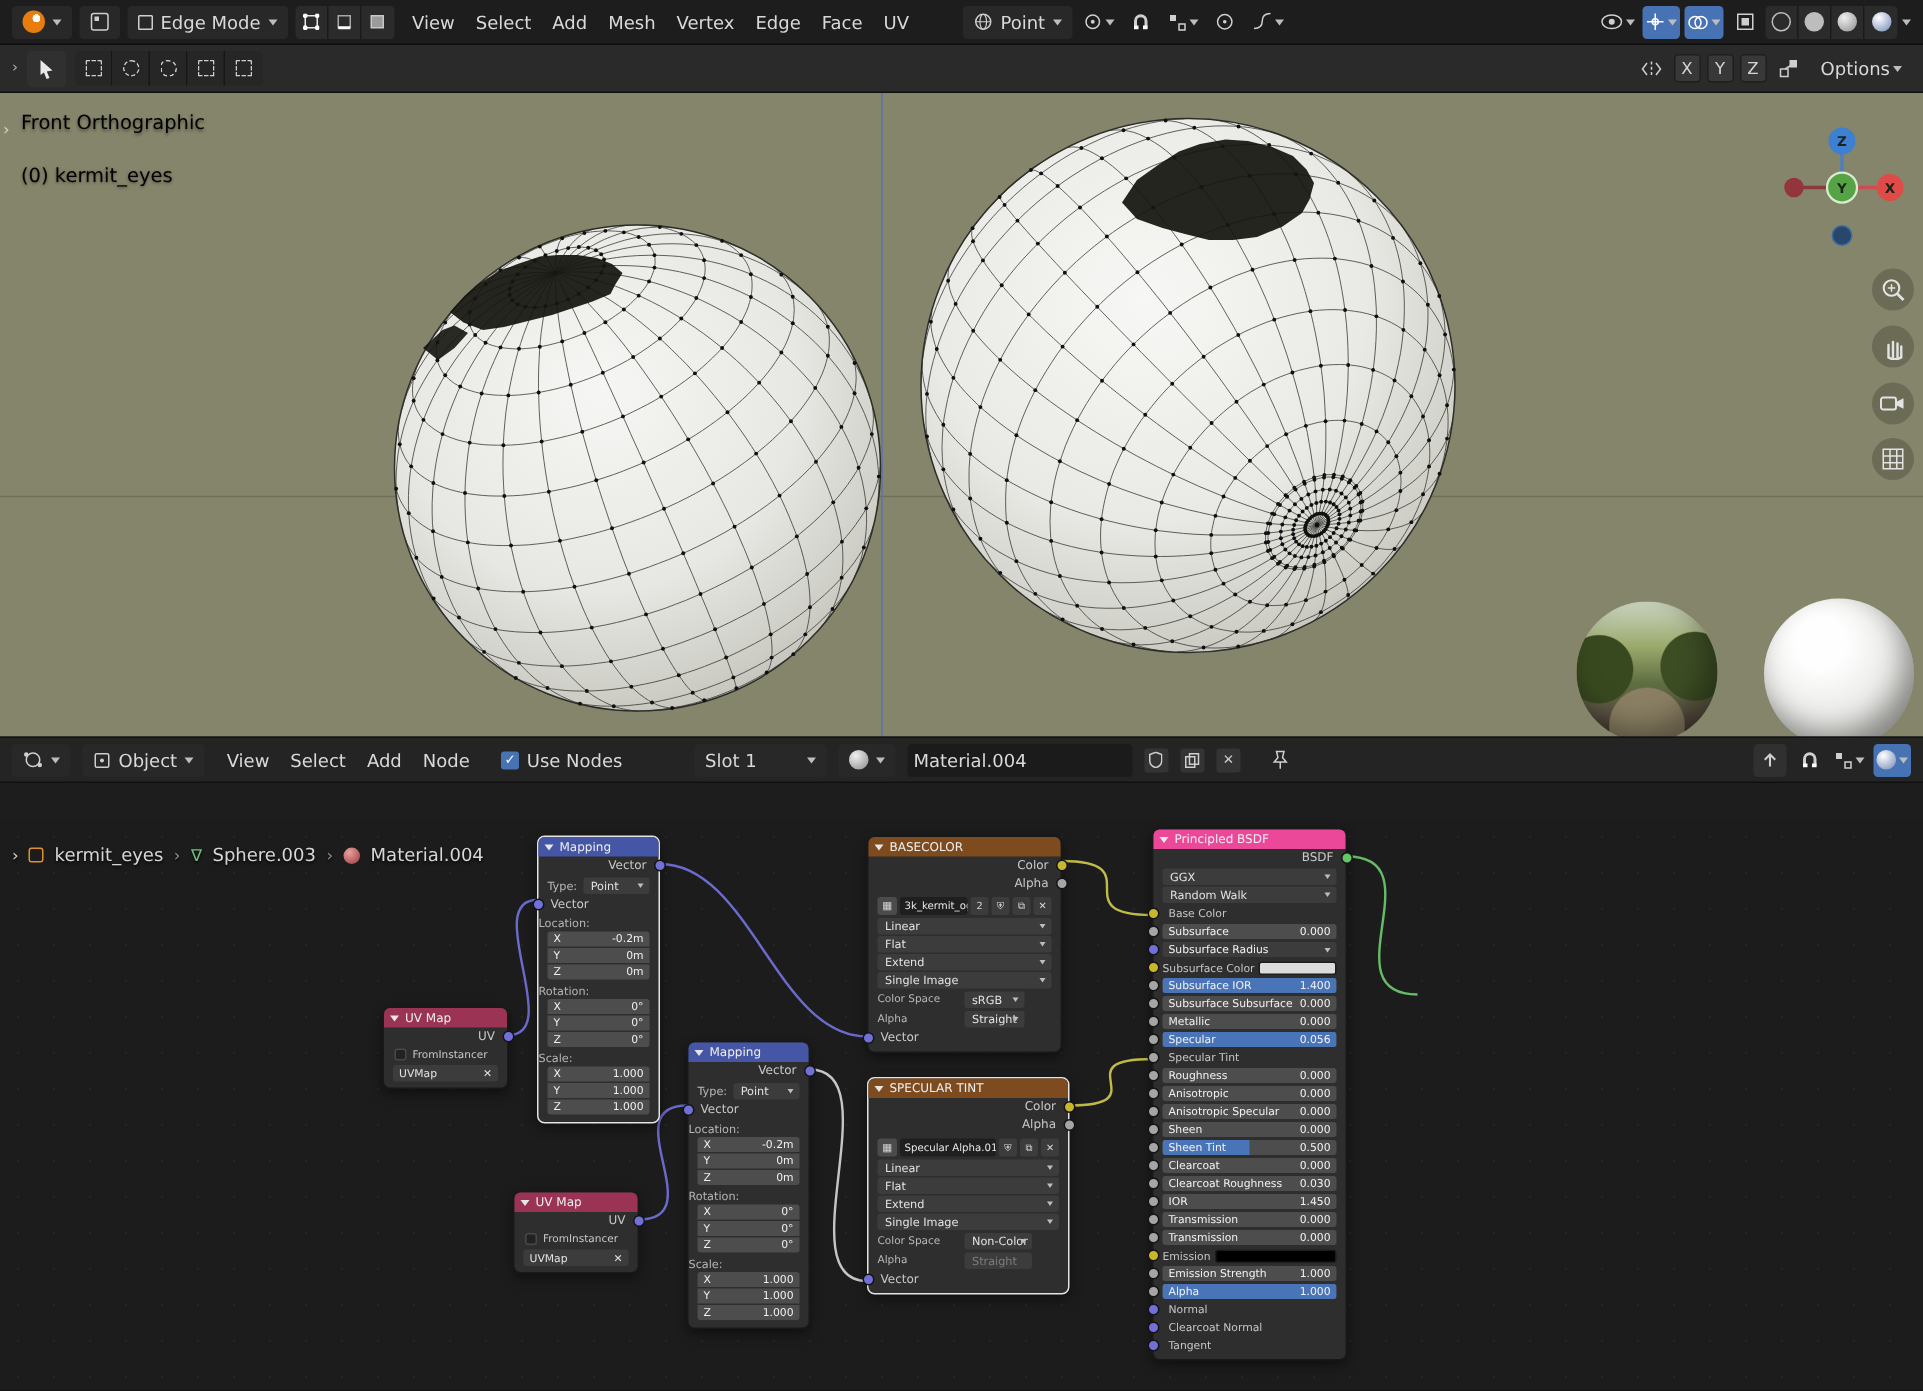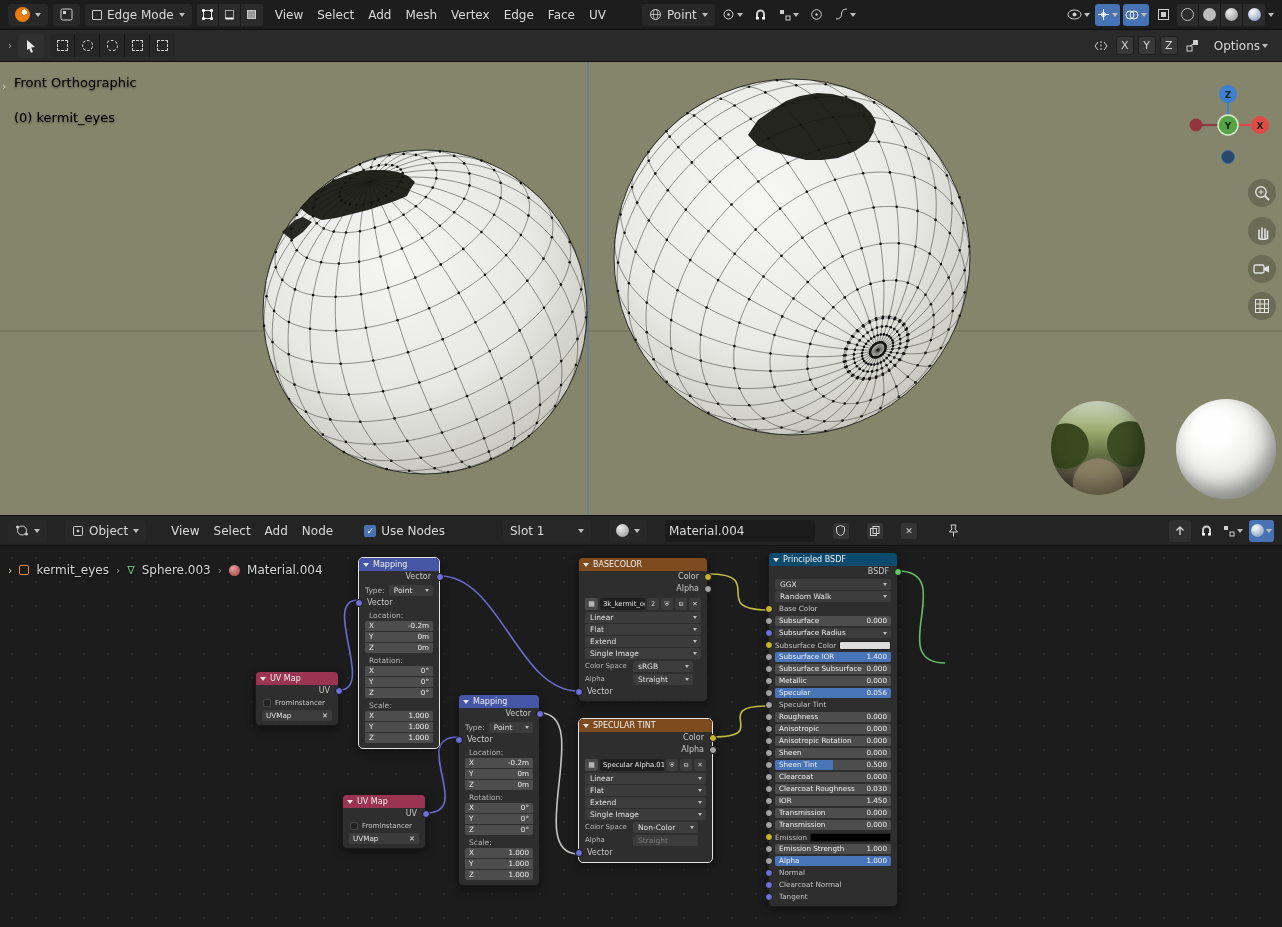--- a/index.html
+++ b/index.html
@@ -41,21 +41,21 @@
 .vptool{position:absolute;left:1248px;width:28px;height:28px;border-radius:50%;background:rgba(20,20,15,.22);display:flex;align-items:center;justify-content:center;z-index:6}
 .ball{position:absolute;border-radius:50%;z-index:6;box-shadow:inset -6px -10px 18px rgba(0,0,0,.35)}
 #hdriball{left:1051px;top:339px;width:94px;height:94px;background:
  radial-gradient(circle at 50% 88%, #8a7f63 0 26%, rgba(0,0,0,0) 27%),
  radial-gradient(circle at 16% 48%, #39491f 0 24%, rgba(0,0,0,0) 25%),
  radial-gradient(circle at 84% 46%, #3c4d24 0 24%, rgba(0,0,0,0) 25%),
  linear-gradient(180deg,#cdd6c2 0%,#9aa96c 32%,#5f6e41 58%,#5d5444 78%,#3b362c 100%)}
 #whiteball{left:1176px;top:337px;width:100px;height:100px;background:radial-gradient(circle at 38% 30%,#fefefe 0 18%,#ececea 48%,#d2d2ce 75%,#bcbcb6 100%)}
 
 
-#sh{position:absolute;left:0;top:515px;width:100%;height:31px;background:#242424;border-top:1px solid #121212;border-bottom:1px solid #101010;display:flex;align-items:center;padding:0 8px;gap:18px;font-size:12px;z-index:30}
+#sh{position:absolute;left:0;top:491px;width:100%;height:31px;background:#242424;border-top:1px solid #121212;border-bottom:1px solid #101010;display:flex;align-items:center;padding:0 8px;gap:8px;font-size:12px;z-index:30}
 .chkbox{width:12px;height:12px;border-radius:2px;background:#4772b3;color:#fff;font-size:9px;display:flex;align-items:center;justify-content:center}
 .namefield{display:flex;align-items:center;background:#1b1b1b;border-radius:3px;height:22px;padding:0 4px;gap:4px;min-width:150px}
 .smallicon{width:16px;height:16px;border-radius:2px;background:#343434;display:flex;align-items:center;justify-content:center;font-size:9px;color:#cfcfcf}
 
 
 #ne{position:absolute;left:0;top:546px;width:1282px;height:381px;background-color:#1c1c1c;background-image:radial-gradient(#262626 1px,rgba(0,0,0,0) 1px);background-size:24px 24px;overflow:hidden}
 #noodles{position:absolute;left:0;top:0;z-index:2}
 #breadcrumb{position:absolute;left:8px;top:17px;display:flex;align-items:center;gap:7px;font-size:12px;color:#d6d6d6;z-index:9;pointer-events:none;text-shadow:0 1px 2px rgba(0,0,0,.8)}
 .bsep{color:#909090;font-size:11px}
 .obicon{width:10px;height:10px;border:1.3px solid #e0912c;border-radius:2px;display:inline-block}
@@ -72,26 +72,26 @@
 .in{left:-4.5px}.out{right:-4.5px}
 .s-col{background:#c8b72e}.s-val{background:#a5a5a5}.s-vec{background:#7070d8}.s-shd{background:#63c763}
 .tdrop{margin:1px 6px;height:11px;background:#3c3c3c;border-radius:2px;font-size:7.5px;line-height:11px;padding:0 14px 0 5px;position:relative;color:#e2e2e2;white-space:nowrap;overflow:hidden}
 .tdrop .chv{position:absolute;right:4px;top:4px;width:0;height:0;border-left:2.5px solid transparent;border-right:2.5px solid transparent;border-top:3.5px solid #bdbdbd}
 .timg{display:flex;gap:2px;margin:2px 6px;height:13px;align-items:center}
 .tic{width:13px;height:12px;background:#4b4b4b;border-radius:2px;font-size:7px;display:flex;align-items:center;justify-content:center;color:#ddd}
 .tname{flex:1;background:#1f1f1f;border-radius:2px;padding:0 3px;font-size:6.8px;line-height:12px;overflow:hidden;white-space:nowrap;color:#e6e6e6}
 .tmini{min-width:12px;height:12px;background:#3c3c3c;border-radius:2px;font-size:6.5px;display:flex;align-items:center;justify-content:center;color:#d6d6d6;padding:0 1px}
 .tpair{display:flex;margin:1px 6px;gap:3px;align-items:center;font-size:7px;height:12px}
 .tpair .plab{width:37px;color:#b9b9b9;white-space:nowrap}
-.tpair .tdrop{flex:1;margin:8px}
+.tpair .tdrop{flex:1;margin:18px}
 .dim{color:#7c7c7c}
 .mtype{display:flex;align-items:center;gap:4px;padding:0 6px;height:14px}
 .mtype .plab{font-size:7.5px;color:#b9b9b9}
 .mtype .tdrop{flex:1;margin:0}
-.mlabel{font-size:7.5px;padding:2px 10px 1px;color:#b5b5b5;height:12px}
+.mlabel{font-size:7.5px;padding:2px 0 1px;color:#b5b5b5;height:12px}
 .xyz{margin:0 6px}
 .xyzrow{display:flex;justify-content:space-between;height:10px;background:#4d4d4d;margin-bottom:1px;padding:0 4px;font-size:7.2px;line-height:10px;color:#efefef}
 .xyz .xyzrow:first-child{border-radius:2px 2px 0 0}
 .xyz .xyzrow:last-child{border-radius:0 0 2px 2px}
 .uvchk{display:flex;gap:4px;align-items:center;padding:1px 7px;font-size:7px;height:12px}
 .cbox{width:8px;height:8px;background:#222;border:1px solid #484848;border-radius:2px}
 .uvdrop{margin:1px 6px;height:11px;background:#3c3c3c;border-radius:2px;display:flex;justify-content:space-between;align-items:center;padding:0 4px;font-size:7.2px;color:#e2e2e2}
 .bsrow{height:12px;position:relative;padding:1px 6px}
 .pill{height:10px;background:#4d4d4d;border-radius:2px;display:flex;justify-content:space-between;padding:0 4px;font-size:7.2px;line-height:10px;color:#f2f2f2;position:relative;overflow:hidden}
 .pill .fill{position:absolute;left:0;top:0;bottom:0;background:#4a74b8}
@@ -1261,21 +1261,21 @@
         </div>
       <div class="tpair">
           <span class="plab dim">Alpha</span>
           <div class="tdrop"><span class="dim">Straight</span></div>
         </div>
       <div class="nrow"><span class="socket in s-vec"></span><span>Vector</span></div>
       <div style="height:3px"></div>
     </div>
 
     <div class="node" id="node-bsdf" style="left:768px;top:6px;width:130px">
-      <div class="nhead" style="background:#0c4a6e"><span class="hc"></span><span>Principled BSDF</span></div>
+      <div class="nhead" style="background:#ec4899"><span class="hc"></span><span>Principled BSDF</span></div>
       <div class="nrow tout"><span>BSDF</span><span class="socket out s-shd"></span></div>
       <div class="tdrop"><span>GGX</span><span class="chv"></span></div>
       <div class="tdrop"><span>Random Walk</span><span class="chv"></span></div>
       <div>
           <div class="bsrow"><span class="socket in s-col"></span><span class="plainlbl">Base Color</span></div>
           <div class="bsrow">
             <span class="socket in s-val"></span>
             <div class="pill">
               <span class="pl">Subsurface</span>
               <span class="pv">0.000</span>
@@ -1336,21 +1336,21 @@
           <div class="bsrow">
             <span class="socket in s-val"></span>
             <div class="pill">
               <span class="pl">Anisotropic</span>
               <span class="pv">0.000</span>
             </div>
           </div>
           <div class="bsrow">
             <span class="socket in s-val"></span>
             <div class="pill">
-              <span class="pl">Anisotropic Rotation</span>
+              <span class="pl">Anisotropic Specular</span>
               <span class="pv">0.000</span>
             </div>
           </div>
           <div class="bsrow">
             <span class="socket in s-val"></span>
             <div class="pill">
               <span class="pl">Sheen</span>
               <span class="pv">0.000</span>
             </div>
           </div>

